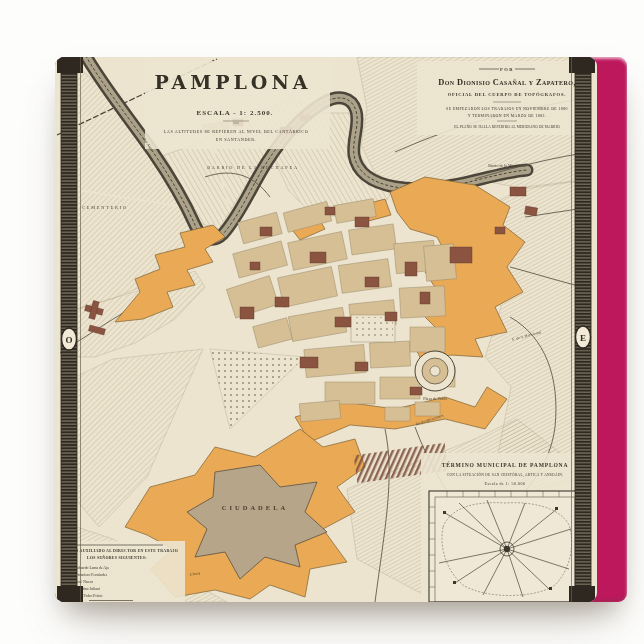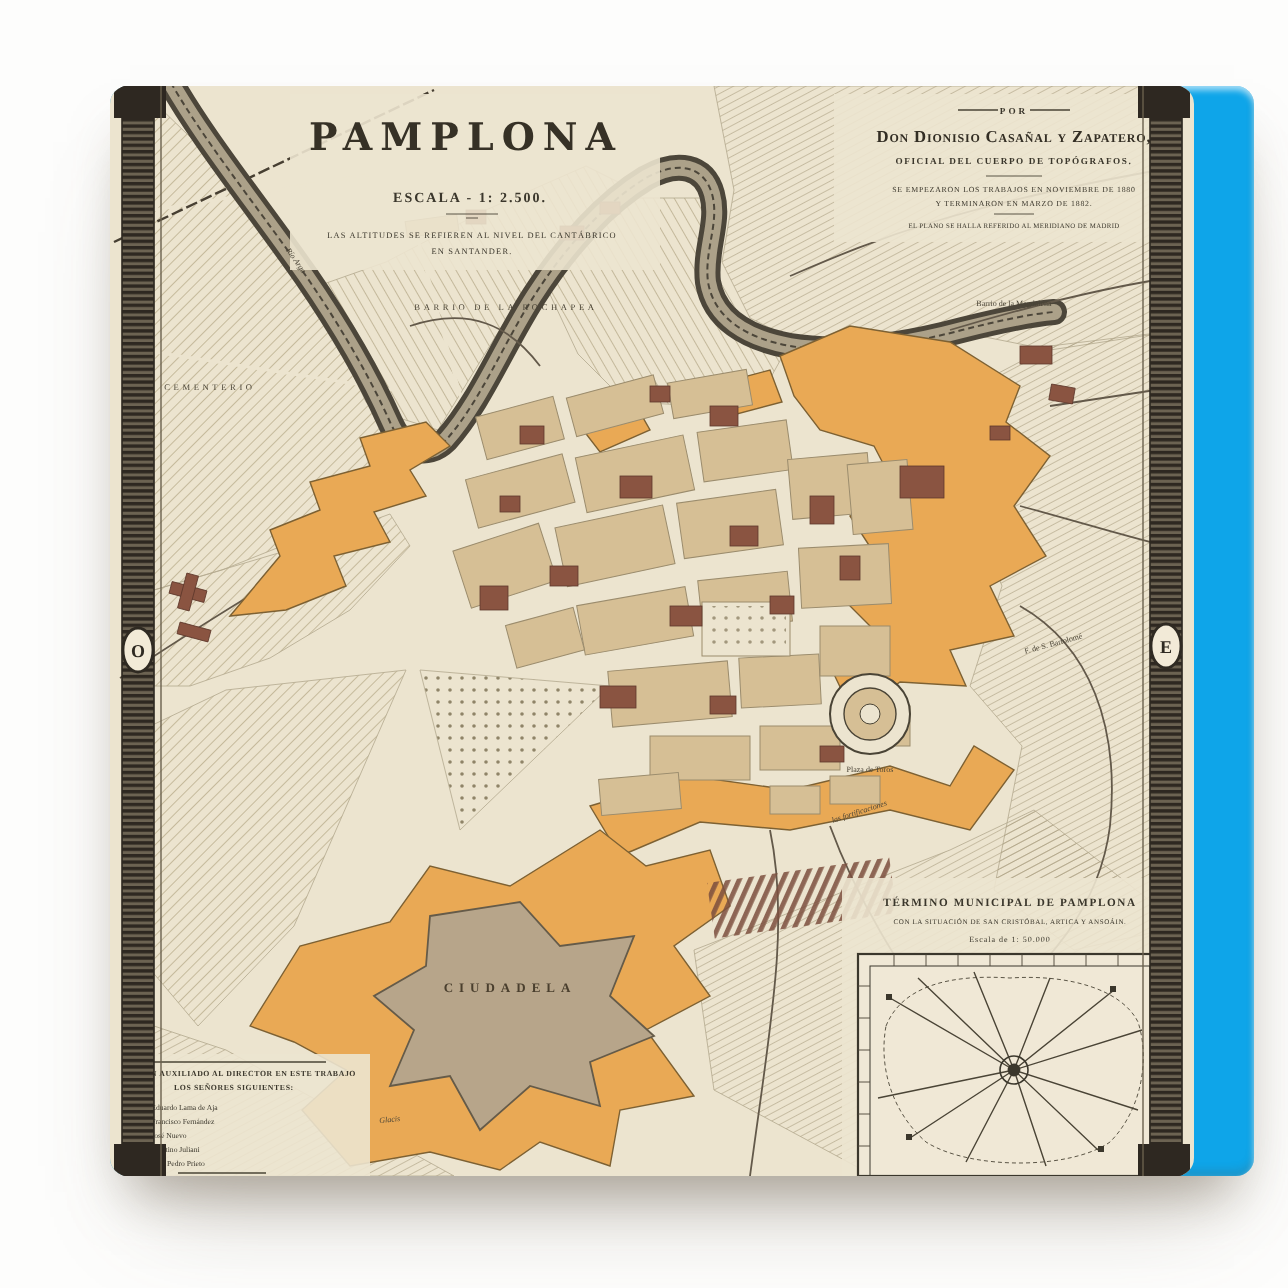--- a/index.html
+++ b/index.html
@@ -2,22 +2,22 @@
 <html><head>
 <meta charset="utf-8">
 <style>
   html,body{margin:0;padding:0;}
   .stage{
     position:relative;width:644px;height:644px;
     background:#fdfdfc;overflow:hidden;
     font-family:"Liberation Serif",serif;
   }
   .tile{
-    position:absolute;left:55px;top:43px;width:572px;height:545px;
-    background:#0ea5e9;border-radius:9px;
+    position:absolute;left:55px;top:57px;width:572px;height:545px;
+    background:#be185d;border-radius:9px;
     box-shadow:0 18px 26px -10px rgba(125,115,98,.55),
                0 34px 48px -22px rgba(125,115,98,.35),
                inset 0 2px 3px rgba(255,255,255,.65),
                inset 0 -3px 4px rgba(90,80,60,.18);
   }
   svg{display:block;border-radius:9px;}
   
   .paper{fill:#ece4cf;}
   .clear{fill:#ece4cf;opacity:.9;}
   .wall{fill:#e9a955;stroke:#7d6133;stroke-width:.7;}

